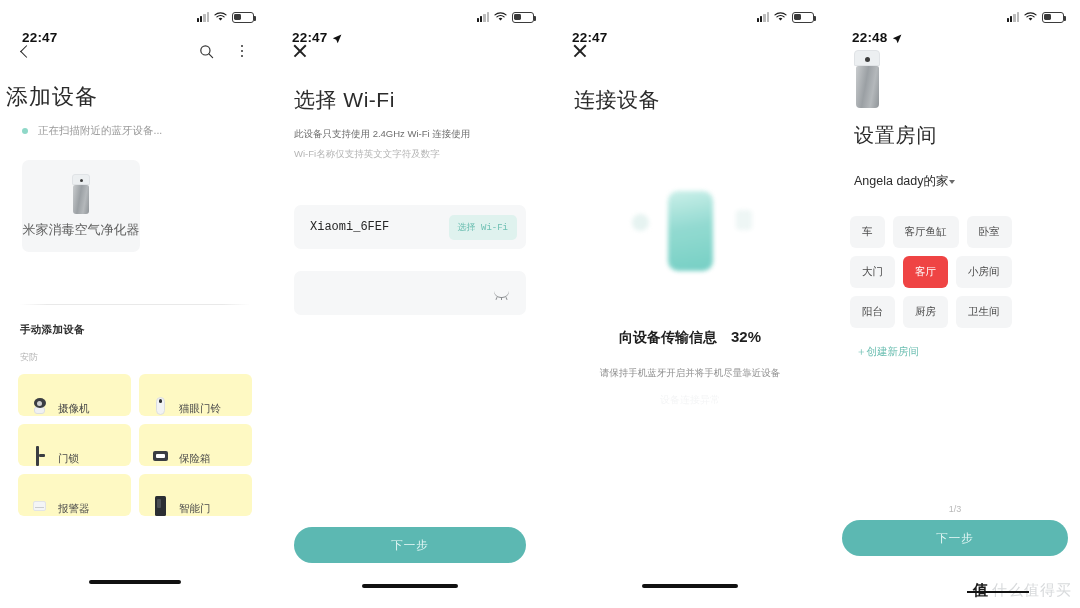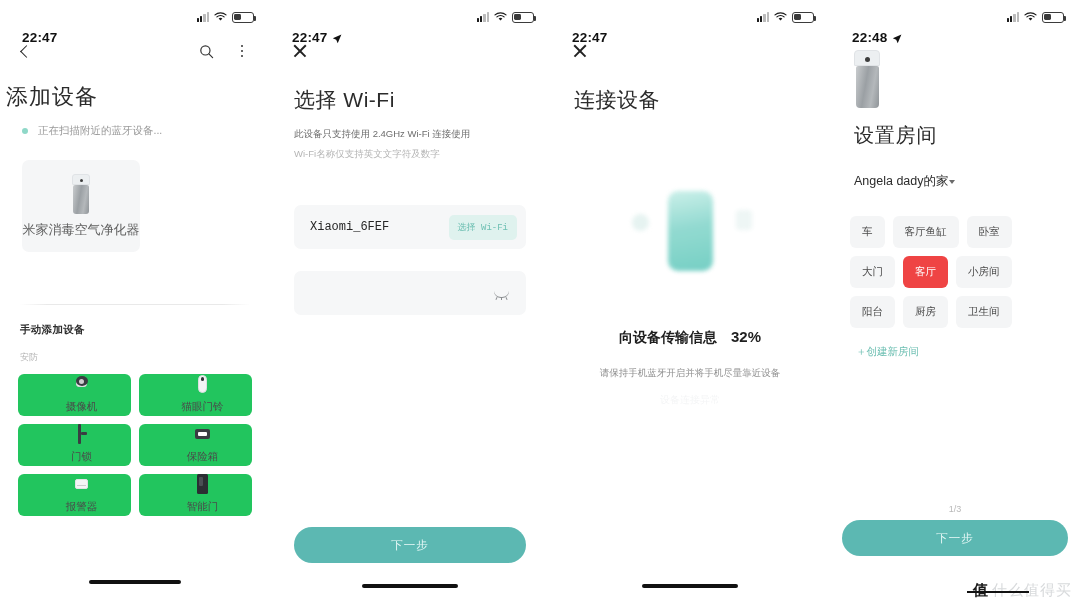--- a/index.html
+++ b/index.html
@@ -76,22 +76,22 @@
     border-radius:2px 2px 3px 3px;}
   .dev-card-label { font-size:13px; color:#5e5e5e; }
 
   .divider { margin: 52px 20px 0 20px; height:1px; background: linear-gradient(90deg, rgba(0,0,0,0) 0%, #e9e9e9 12%, #e9e9e9 88%, rgba(0,0,0,0) 100%); }
 
   .manual-title { font-size:10.5px; font-weight:700; color:#2d2d2d; padding: 18px 0 0 20px; letter-spacing:.3px;}
   .cat-title { font-size:9px; color:#b3b3b3; padding: 14px 0 0 20px;}
 
   .grid { display:grid; grid-template-columns: 1fr 1fr; gap:8px; padding: 10px 18px 0 18px; }
   .grid-cell {
-    height:42px; background:#22c55e; border-radius:6px;
-    display:flex; align-items:center; gap:11px; padding-left:14px; cursor:pointer;flex-direction:column;
+    height:42px; background:#fef9c3; border-radius:6px;
+    display:flex; align-items:flex-end; gap:11px; padding-left:14px; cursor:pointer;
   }
   .grid-cell span.lbl { font-size:10.5px; color:#4a4a4a; }
   .gicon { width:15px; height:20px; position:relative; flex:0 0 15px;}
   
   .gi-cam .b { position:absolute; left:2px; bottom:2px; width:11px;height:7px;background:#f0f1f2;border-radius:2px 2px 3px 3px; border:.5px solid #dcdee0;}
   .gi-cam .h { position:absolute; left:1.5px; top:2px; width:12px;height:10px;border-radius:50%; background:#3a3d42;}
   .gi-cam .h::after{content:"";position:absolute;left:3.5px;top:2.8px;width:5px;height:5px;border-radius:50%;background:#fff;opacity:.75;}
   
   .gi-bell .b { position:absolute; left:3px; top:1px; width:9px;height:18px;background:#f2f3f4;border-radius:4.5px; border:.5px solid #dcdee0;}
   .gi-bell .e { position:absolute; left:5.8px; top:3.4px; width:3.6px;height:3.6px;border-radius:50%;background:#2f3236;}

